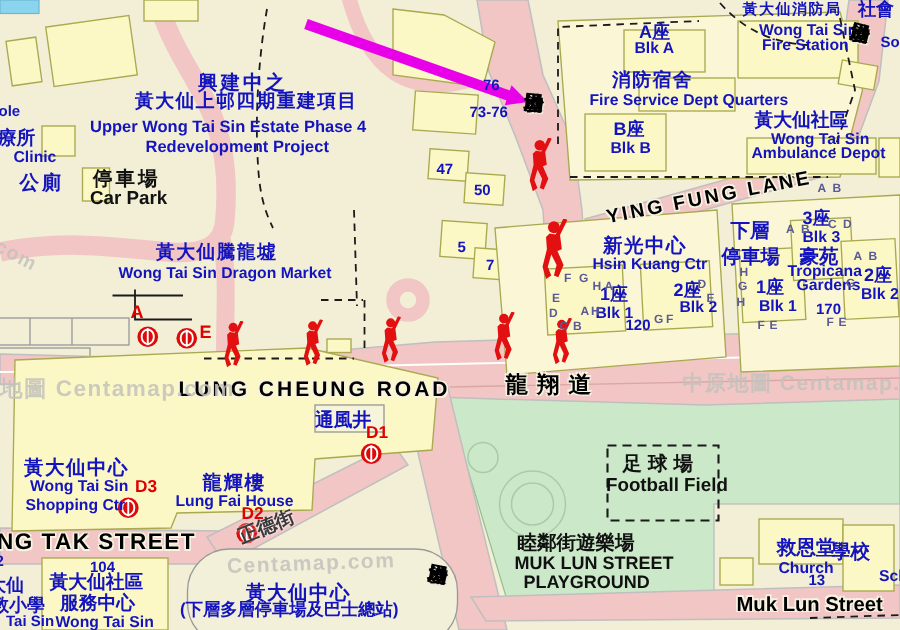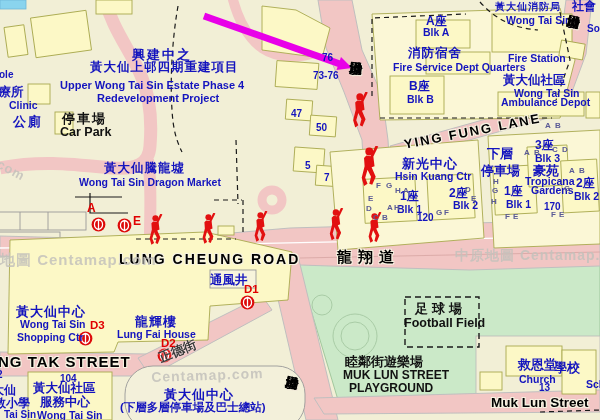--- a/index.html
+++ b/index.html
@@ -171,21 +171,21 @@
       <div class="lb nb" style="left: 305px; top: 161px; font-size: 10px;">5</div>
       <div class="lb nb" style="left: 324px; top: 173px; font-size: 10px;">7</div>
       <div class="lb cb" style="left: 426px; top: 15px; font-size: 12px;">A座</div>
       <div class="lb eb" style="left: 423px; top: 27px; font-size: 10.5px;">Blk A</div>
       <div class="lb cb" style="left: 408px; top: 47px; font-size: 12.5px; letter-spacing: 1px;">消防宿舍</div>
       <div class="lb eb" style="left: 377px; top: 62px; font-size: 10.5px; margin-left: 16px;">Fire Service Dept Quarters</div>
       <div class="lb cb" style="left: 409px; top: 80px; font-size: 12px;">B座</div>
       <div class="lb eb" style="left: 407px; top: 94px; font-size: 10.5px;">Blk B</div>
       <div class="lb cb" style="left: 495px; top: 2px; font-size: 10px; letter-spacing: 1px; text-align: right;">黃大仙消防局</div>
       <div class="lb eb" style="left: 506px; top: 15px; font-size: 10.5px;">Wong Tai Sin</div>
-      <div class="lb eb" style="left: 508px; top: 25px; font-size: 10.5px; margin-top: 28px;">Fire Station</div>
+      <div class="lb eb" style="left: 508px; top: 25px; font-size: 10.5px;">Fire Station</div>
       <div class="lb cb" style="left: 503px; top: 74px; font-size: 12.5px;">黃大仙社區</div>
       <div class="lb eb" style="left: 514px; top: 88px; font-size: 10.5px;">Wong Tai Sin</div>
       <div class="lb eb" style="left: 501px; top: 97px; font-size: 10.5px;">Ambulance Depot</div>
       <div class="lb cb" style="left: 572px; top: 0px; font-size: 12px;">社會</div>
       <div class="lb eb" style="left: 587px; top: 24px; font-size: 10px;">So</div>
       <div class="lb cb" style="left: 402px; top: 157px; font-size: 13px; letter-spacing: 1px;">新光中心</div>
       <div class="lb eb" style="left: 395px; top: 171px; font-size: 10.5px; text-align: right;">Hsin Kuang Ctr</div>
       <div class="lb cb" style="left: 400px; top: 190px; font-size: 12px;">1座</div>
       <div class="lb eb" style="left: 397px; top: 204px; font-size: 10.5px;">Blk 1</div>
       <div class="lb cb" style="left: 449px; top: 187px; font-size: 12px;">2座</div>

